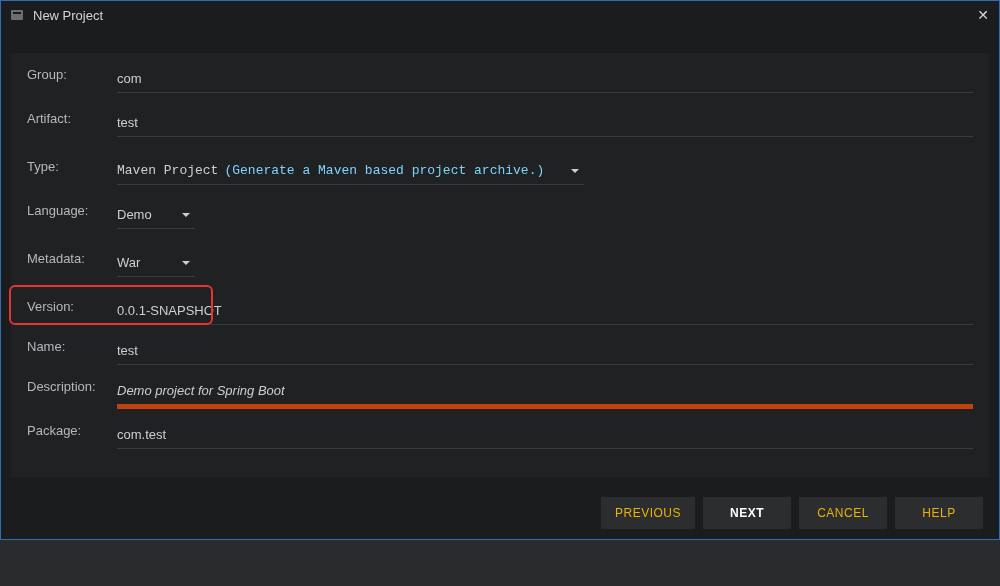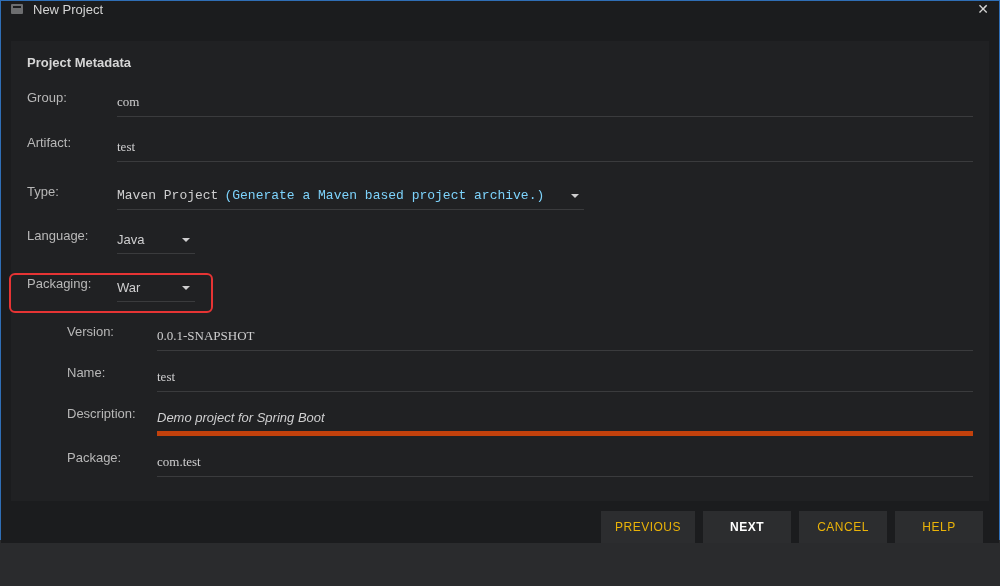--- a/index.html
+++ b/index.html
@@ -38,31 +38,30 @@
       background:#202123;
       padding:14px 16px 10px 16px;
       height:100%;
       position:relative;
     }
     .section-title { font-weight:700; color:#d6d6d6; margin-bottom:20px; }
     .row {
       display:flex; align-items:flex-start;
       margin-bottom:18px;
     }
-    .row.tight { margin-bottom:14px;margin-left:40px; }
+    .row.tight { margin-bottom:14px; }
     .lbl {
       width:90px; flex:0 0 90px;
       color:#b8b8b8;
     }
     .field { flex:1; color:#cfcfd0; }
     .underline-short {
       width:490px;
       border-bottom:1px solid #3a3b3d;
       padding:4px 0 6px 0;
-      font-family:Liberation Serif, serif;
     }
     .underline-pink {
       width:490px;
       border-bottom:5px solid #c2410c;
       padding:4px 0 6px 0;
       font-style:italic;
     }
     .select {
       display:inline-flex; align-items:center;
       border-bottom:1px solid #3a3b3d;
@@ -112,21 +111,20 @@
         </svg>
     </span>
     <span class="title">New Project</span>
     <span class="spacer"></span>
     <span class="close">✕</span>
   </div>
 
   <div class="body-area">
     <div class="panel">
 
-      <div class="section-title">Project Metadata</div>
 
       <div class="row">
         <div class="lbl">Group:</div>
         <div class="field underline-short">com</div>
       </div>
 
       <div class="row">
         <div class="lbl">Artifact:</div>
         <div class="field underline-short">test</div>
       </div>
@@ -143,32 +141,32 @@
                 </svg>
               </span>
           </div>
         </div>
       </div>
 
       <div class="row">
         <div class="lbl">Language:</div>
         <div class="field">
           <div class="select">
-            <span class="label">Java</span>
+            <span class="label">Demo</span>
             <span class="caret">
                 <svg viewBox="0 0 10 10">
                   <path d="M1 3 L5 7 L9 3 Z"></path>
                 </svg>
               </span>
           </div>
         </div>
       </div>
 
       <div class="row" style="margin-top:22px;">
-        <div class="lbl">Packaging:</div>
+        <div class="lbl">Metadata:</div>
         <div class="field">
           <div class="select">
             <span class="label">War</span>
             <span class="caret">
                 <svg viewBox="0 0 10 10">
                   <path d="M1 3 L5 7 L9 3 Z"></path>
                 </svg>
               </span>
           </div>
         </div>

